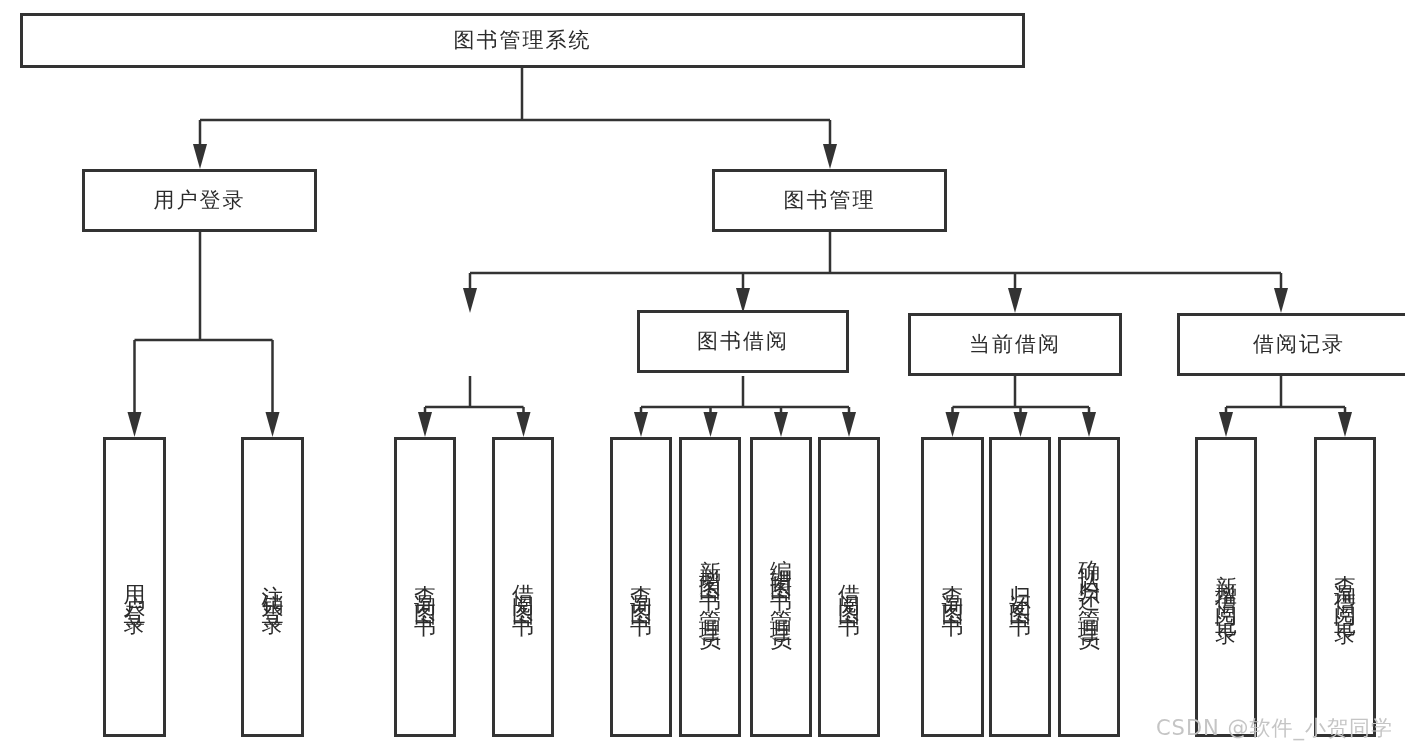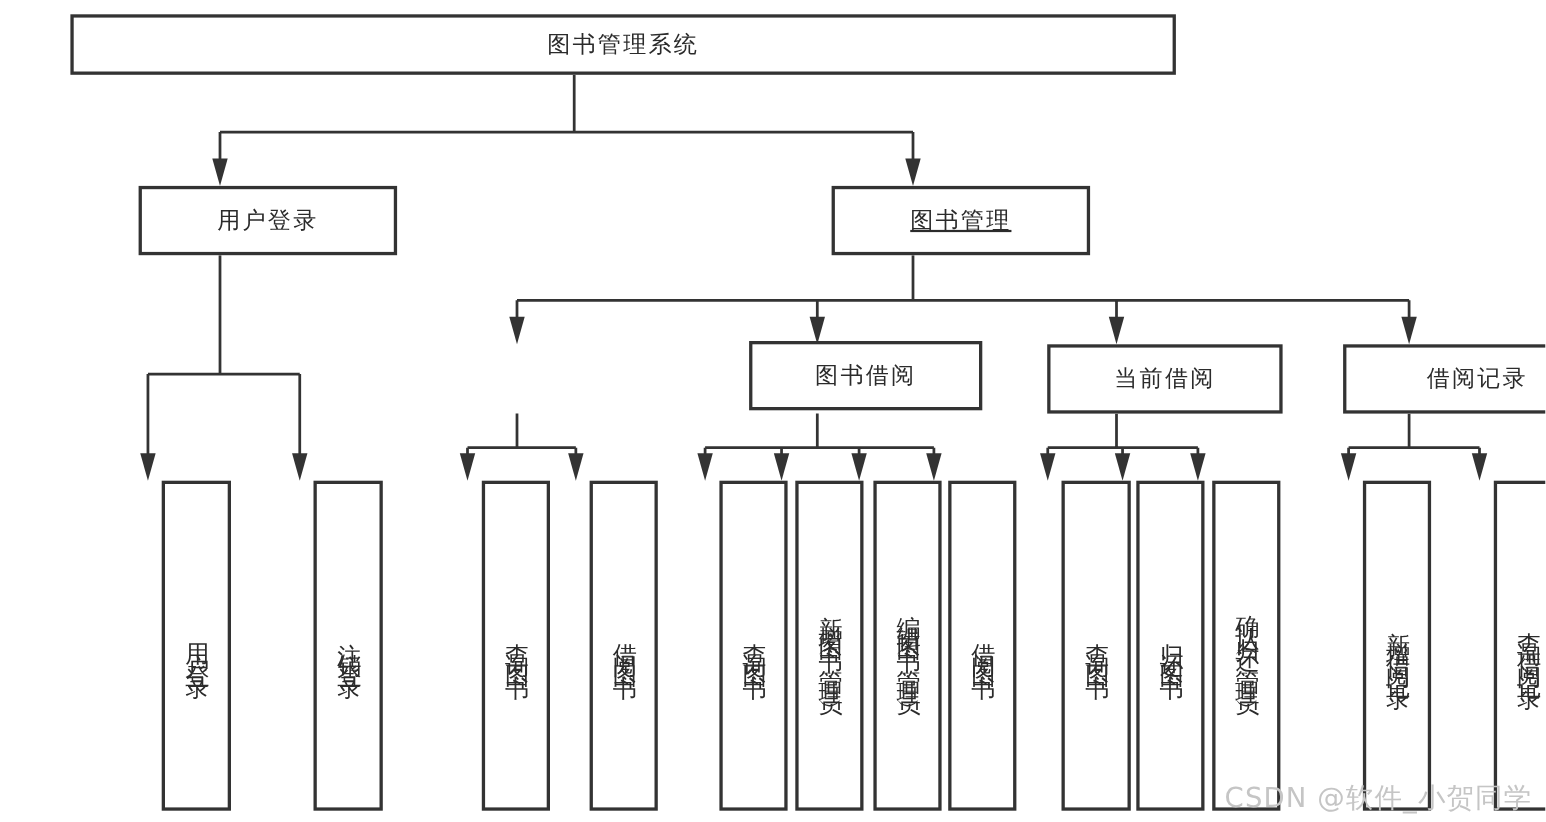--- a/index.html
+++ b/index.html
@@ -23,39 +23,38 @@
   .node {
     position: absolute;
     box-sizing: border-box;
     border: 3px solid #333333;
     background: #ffffff;
     color: #2b2b2b;
     display: flex;
     align-items: center;
     justify-content: center;
     text-align: center;
-    margin-left: 44px;
   }
   .h-node {
     font-size: 21px;
     letter-spacing: 2px;
     line-height: 1;
   }
   .v-node {
     writing-mode: vertical-rl;
     text-orientation: mixed;
     font-size: 22px;
     letter-spacing: 10px;
     line-height: 1;
   }
   .watermark {
     position: absolute;
     right: 12px;
     bottom: 5px;
-    font-size: 25px;
+    font-size: 21px;
     color: #c5c5c5;
     letter-spacing: 1px;
     white-space: nowrap;
     z-index: 5;
     margin-left: 18px;
   }
 </style>
 </head>
 <body>
 
@@ -89,21 +88,21 @@
       <polygon points="1013.5,412 1027.5,412 1020.5,437"></polygon>
       <polygon points="1082,412 1096,412 1089,437"></polygon>
       <polygon points="1219,412 1233,412 1226,437"></polygon>
       <polygon points="1338,412 1352,412 1345,437"></polygon>
     </g>
   </svg>
 
   <div class="node h-node" style="left:20px; top:13px; width:1005px; height:55px;">图书管理系统</div>
 
   <div class="node h-node" style="left:82px; top:169px; width:235px; height:63px;">用户登录</div>
-  <div class="node h-node" style="left:712px; top:169px; width:235px; height:63px;text-decoration:underline;">图书管理</div>
+  <div class="node h-node" style="left:712px; top:169px; width:235px; height:63px;">图书管理</div>
 
   <div class="node h-node" style="left:637px; top:310px; width:212px; height:63px;">图书借阅</div>
   <div class="node h-node" style="left:908px; top:313px; width:214px; height:63px;">当前借阅</div>
   <div class="node h-node" style="left:1177px; top:313px; width:244px; height:63px;">借阅记录</div>
 
   <div class="node v-node" style="left:103px; top:437px; width:63px; height:300px;">用户登录</div>
   <div class="node v-node" style="left:241px; top:437px; width:63px; height:300px;">注销登录</div>
 
   <div class="node v-node" style="left:394px; top:437px; width:62px; height:300px;">查询图书</div>
   <div class="node v-node" style="left:492px; top:437px; width:62px; height:300px;">借阅图书</div>

